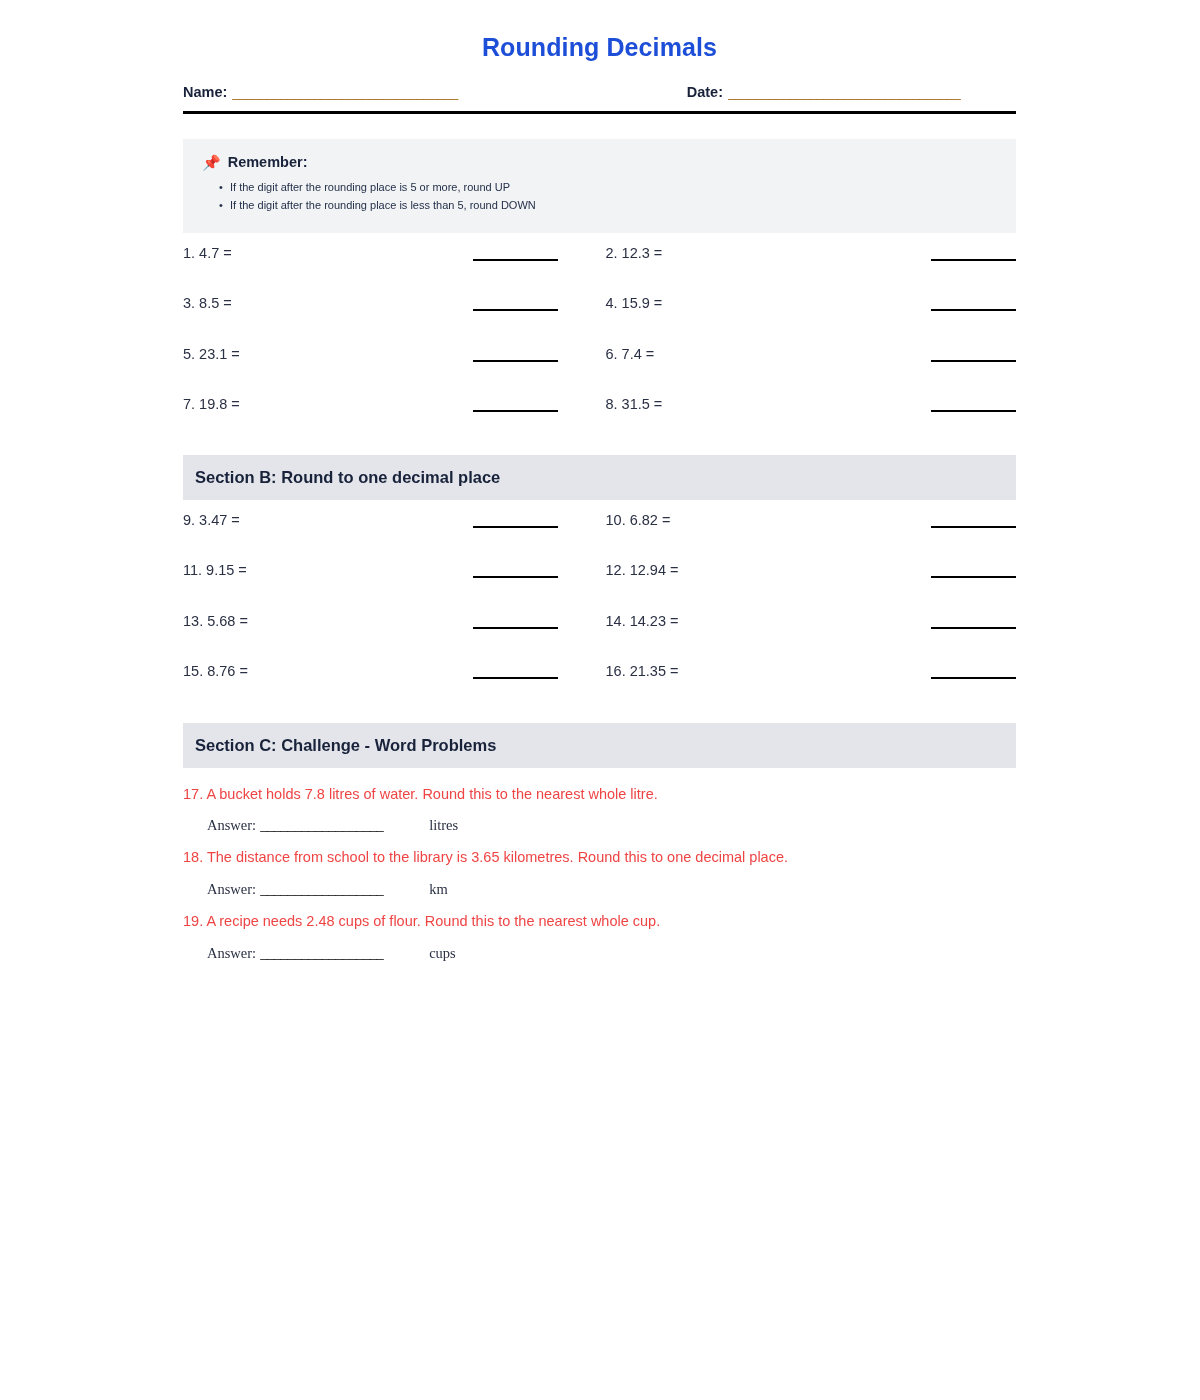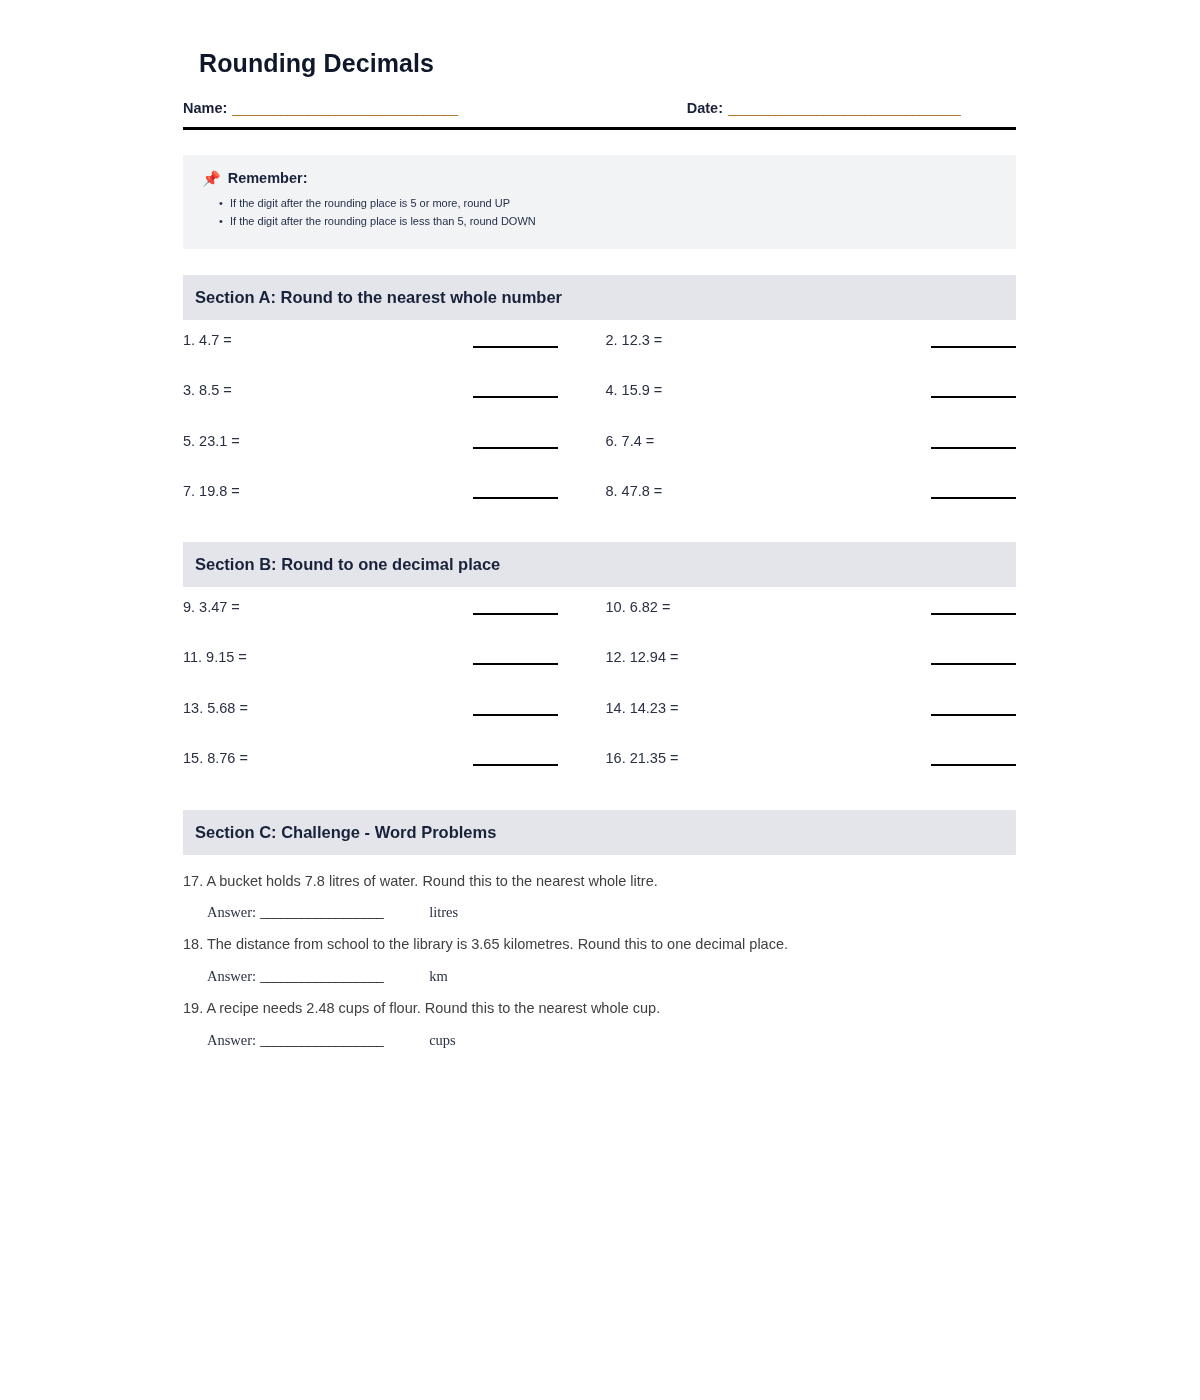--- a/index.html
+++ b/index.html
@@ -24,25 +24,25 @@
   }
   .content {
     position: absolute;
     left: 183px;
     top: 0;
     width: 833px;
   }
 
   
   .worksheet-title {
-    text-align: left;
+    text-align: center;
     font-size: 25px;
     font-weight: bold;
-    color: #0f172a;
-    margin: 16px;
+    color: #1d4ed8;
+    margin: 0;
     padding-top: 33px;
     letter-spacing: 0.1px;
   }
 
   
   .namedate-row {
     display: flex;
     justify-content: space-between;
     align-items: baseline;
     margin-top: 22px;
@@ -163,21 +163,21 @@
     box-sizing: border-box;
   }
   .problem-cell.col-left .answer-blank { margin-right: 36px; }
   .problem-cell.col-right .answer-blank { margin-right: 0px; }
 
   
   .word-problems { margin-top: 16px; }
   .word-problem { margin-bottom: 13px; }
   .word-problem-text {
     font-size: 14.5px;
-    color: #404040;
+    color: #ef4444;
     line-height: 1.5;
   }
   .word-answer-row {
     margin-top: 12px;
     padding-left: 24px;
     font-size: 14.5px;
     color: #2a3044;
     display: flex;
     align-items: baseline;
     white-space: nowrap;
@@ -217,21 +217,20 @@
       <div class="remember-head">
         <span class="pin-icon">📌</span>
         <span>Remember:</span>
       </div>
       <ul class="remember-list">
         <li>If the digit after the rounding place is 5 or more, round UP</li>
         <li>If the digit after the rounding place is less than 5, round DOWN</li>
       </ul>
     </div>
 
-    <div class="section-header section-a-header">Section A: Round to the nearest whole number</div>
     <div class="problem-grid">
       <div class="problem-cell col-left">
         <span class="problem-text">1. 4.7 =</span>
         <span class="answer-blank">________</span>
       </div>
       <div class="problem-cell col-right">
         <span class="problem-text">2. 12.3 =</span>
         <span class="answer-blank">________</span>
       </div>
       <div class="problem-cell col-left">
@@ -248,21 +247,21 @@
       </div>
       <div class="problem-cell col-right">
         <span class="problem-text">6. 7.4 =</span>
         <span class="answer-blank">________</span>
       </div>
       <div class="problem-cell col-left">
         <span class="problem-text">7. 19.8 =</span>
         <span class="answer-blank">________</span>
       </div>
       <div class="problem-cell col-right">
-        <span class="problem-text">8. 47.8 =</span>
+        <span class="problem-text">8. 31.5 =</span>
         <span class="answer-blank">________</span>
       </div>
     </div>
 
     <div class="section-header section-b-header">Section B: Round to one decimal place</div>
     <div class="problem-grid">
       <div class="problem-cell col-left">
         <span class="problem-text">9. 3.47 =</span>
         <span class="answer-blank">________</span>
       </div>

